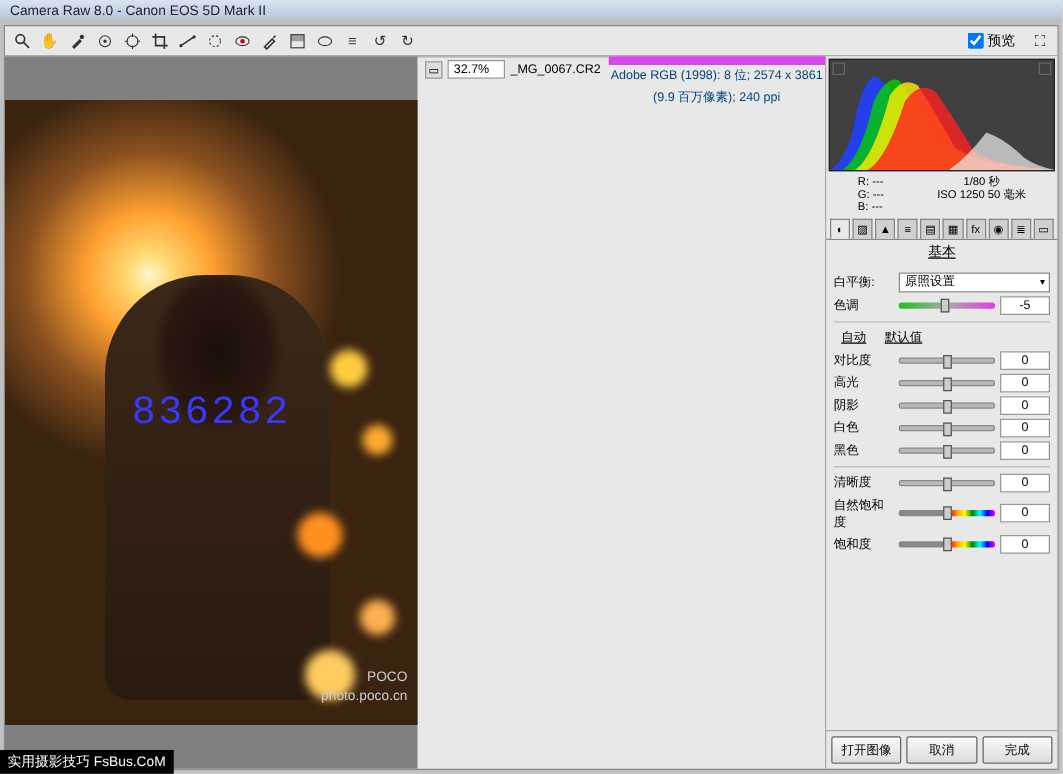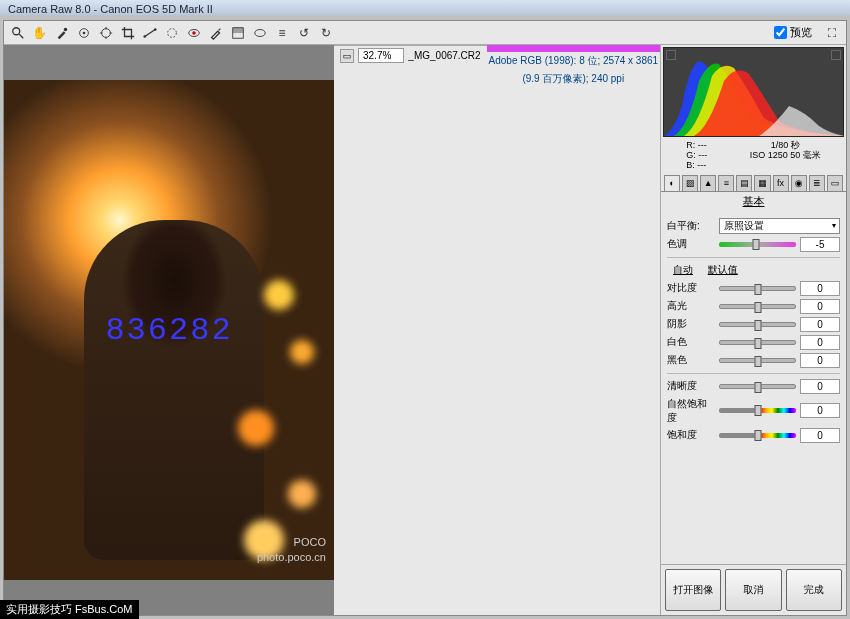--- a/index.html
+++ b/index.html
@@ -48,21 +48,21 @@
 .grad-temp { background: linear-gradient(to right, #2060ff, #aaa, #ffdd20); }
 .grad-tint { background: linear-gradient(to right, #20c020, #aaa, #e040e0); }
 .grad-gray { background: #b8b8b8; border: 1px solid #888; }
 .grad-sat { background: linear-gradient(to right, #888 0%, #888 45%, red, orange, yellow, green, cyan, blue, magenta); }
 .sep { height: 1px; background: #bbb; margin: 5px 0; }
 .center-links { text-align: left; font-size: 10px; margin: 4px 0; }
 .center-links span { margin: 0 6px; text-decoration: underline; cursor: pointer; }
 .dropdown { flex: 1; border: 1px solid #888; background: #fff; height: 16px; font-size: 10px; padding: 0 4px; line-height: 14px; position: relative; }
 .dropdown::after { content: "▾"; position: absolute; right: 3px; font-size: 8px; }
 .button-row { display: flex; gap: 4px; padding: 4px; border-top: 1px solid #aaa; }
-.btn { flex: 1; border: 1px solid #666; background: linear-gradient(#f8f8f8, #ddd); font-size: 10px; padding: 13px 0; text-align: center; cursor: pointer; border-radius: 2px; }
+.btn { flex: 1; border: 1px solid #666; background: linear-gradient(#f8f8f8, #ddd); font-size: 10px; padding: 3px 0; text-align: center; cursor: pointer; border-radius: 2px; }
 .bottom-wm { position: absolute; left: 0; bottom: 0; background: #000; color: #fff; font-size: 11px; padding: 2px 6px; }
 </style>
 </head>
 <body>
 
 <div class="titlebar">Camera Raw 8.0  -  Canon EOS 5D Mark II</div>
 
 <div class="dialog">
   <div class="toolbar">
     <div class="tool-btn">

